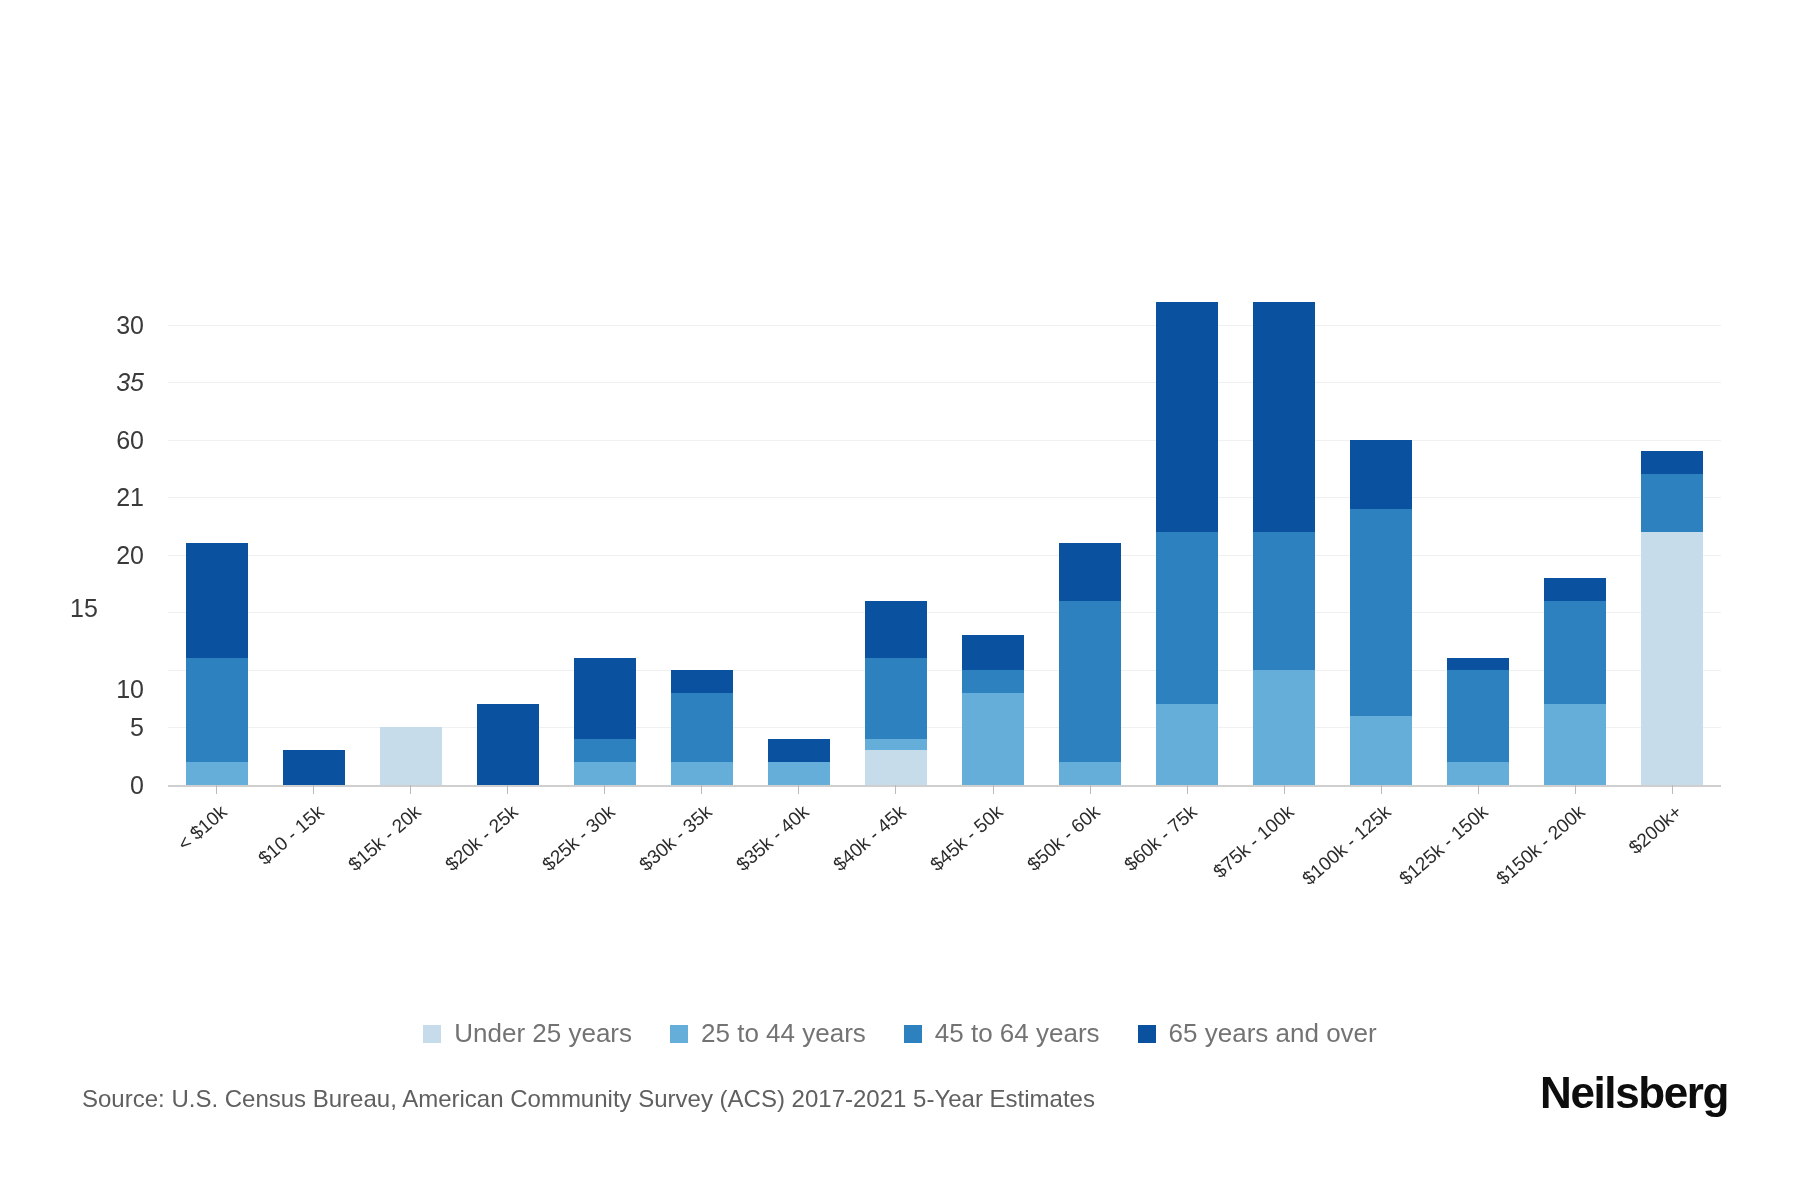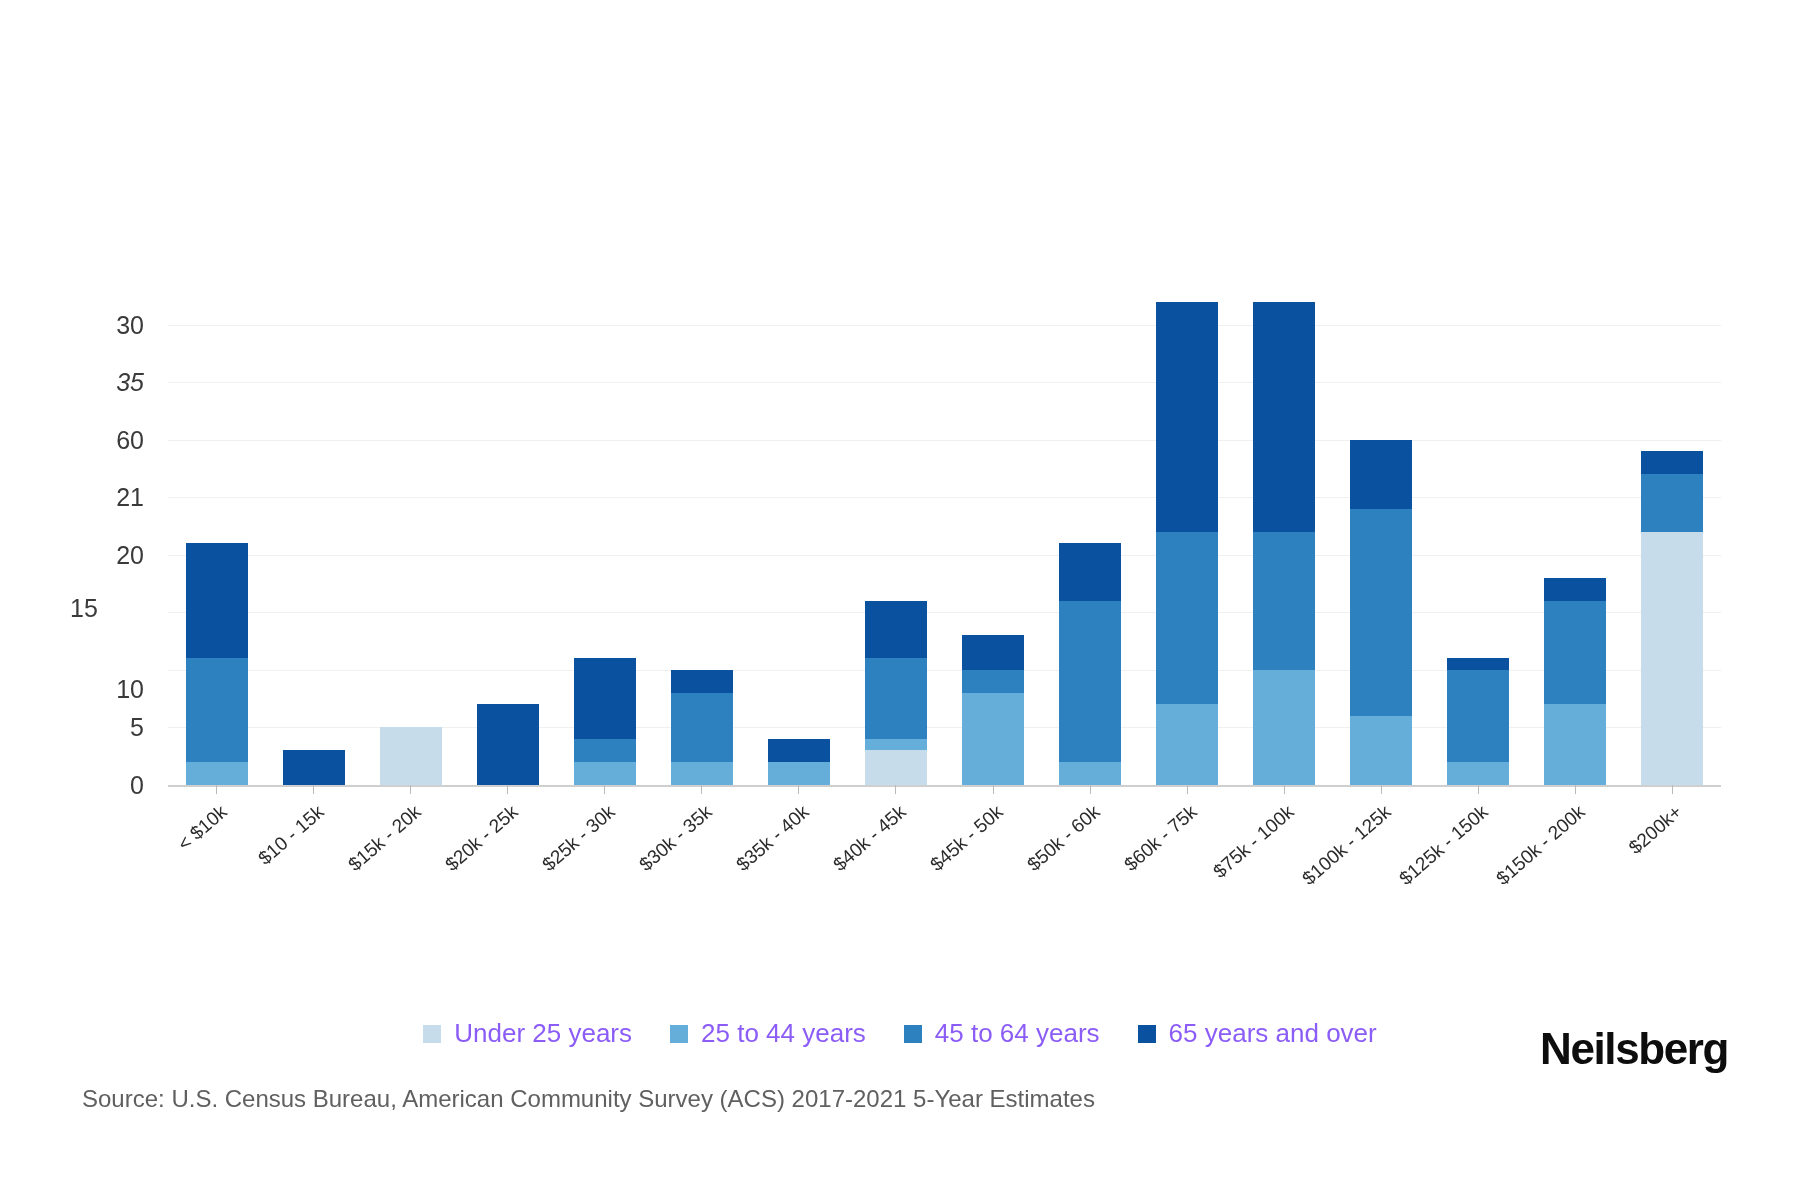--- a/index.html
+++ b/index.html
@@ -117,33 +117,33 @@
     position:absolute;
     left:0; top:1018px;
     width:1800px;
     display:flex;
     justify-content:center;
     align-items:center;
     gap:38px;
   }
   .legend-item { display:flex; align-items:center; gap:13px; }
   .legend-swatch { width:18px; height:18px; display:block; }
-  .legend-label { font-size:26px; color:#8b5cf6; white-space:nowrap; }
+  .legend-label { font-size:26px; color:#737373; white-space:nowrap; }
 
   
   #footer-source {
     position:absolute;
     left:82px; top:1085px;
     font-size:24px;
     color:#606060;
     white-space:nowrap;
   }
   #brand-logo {
     position:absolute;
-    right:72px; top:1024px;
+    right:72px; top:1068px;
     font-size:44px;
     font-weight:bold;
     letter-spacing:-1.4px;
     color:#0d0d0d;
   }
 </style>
 </head>
 <body>
 
 <div id="header">

